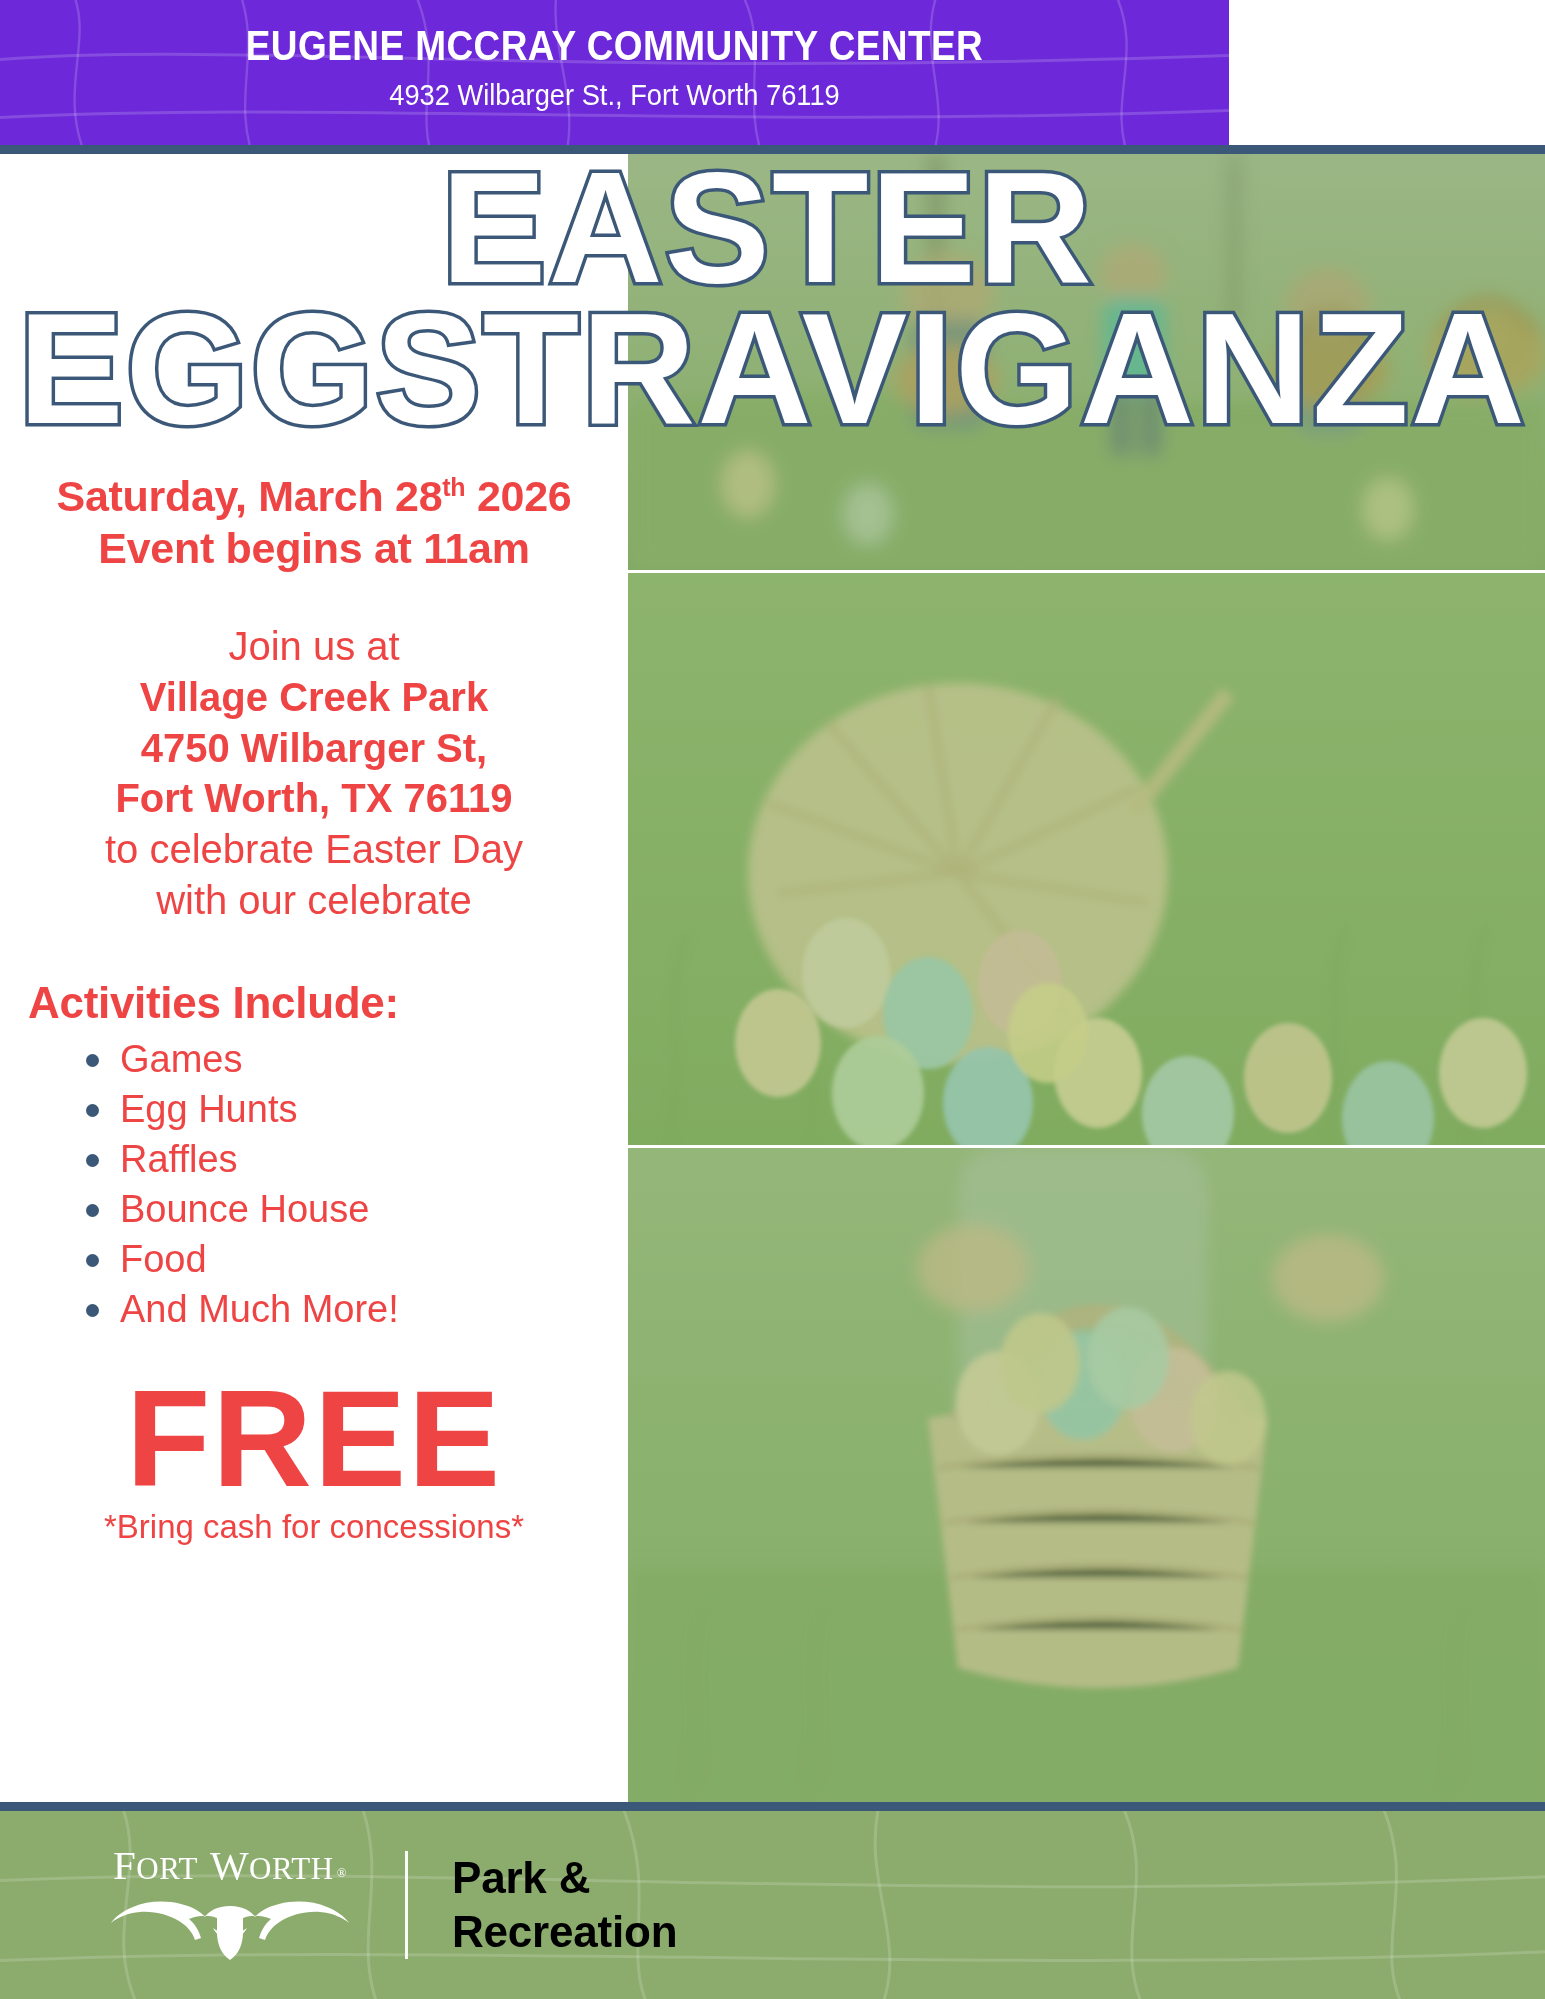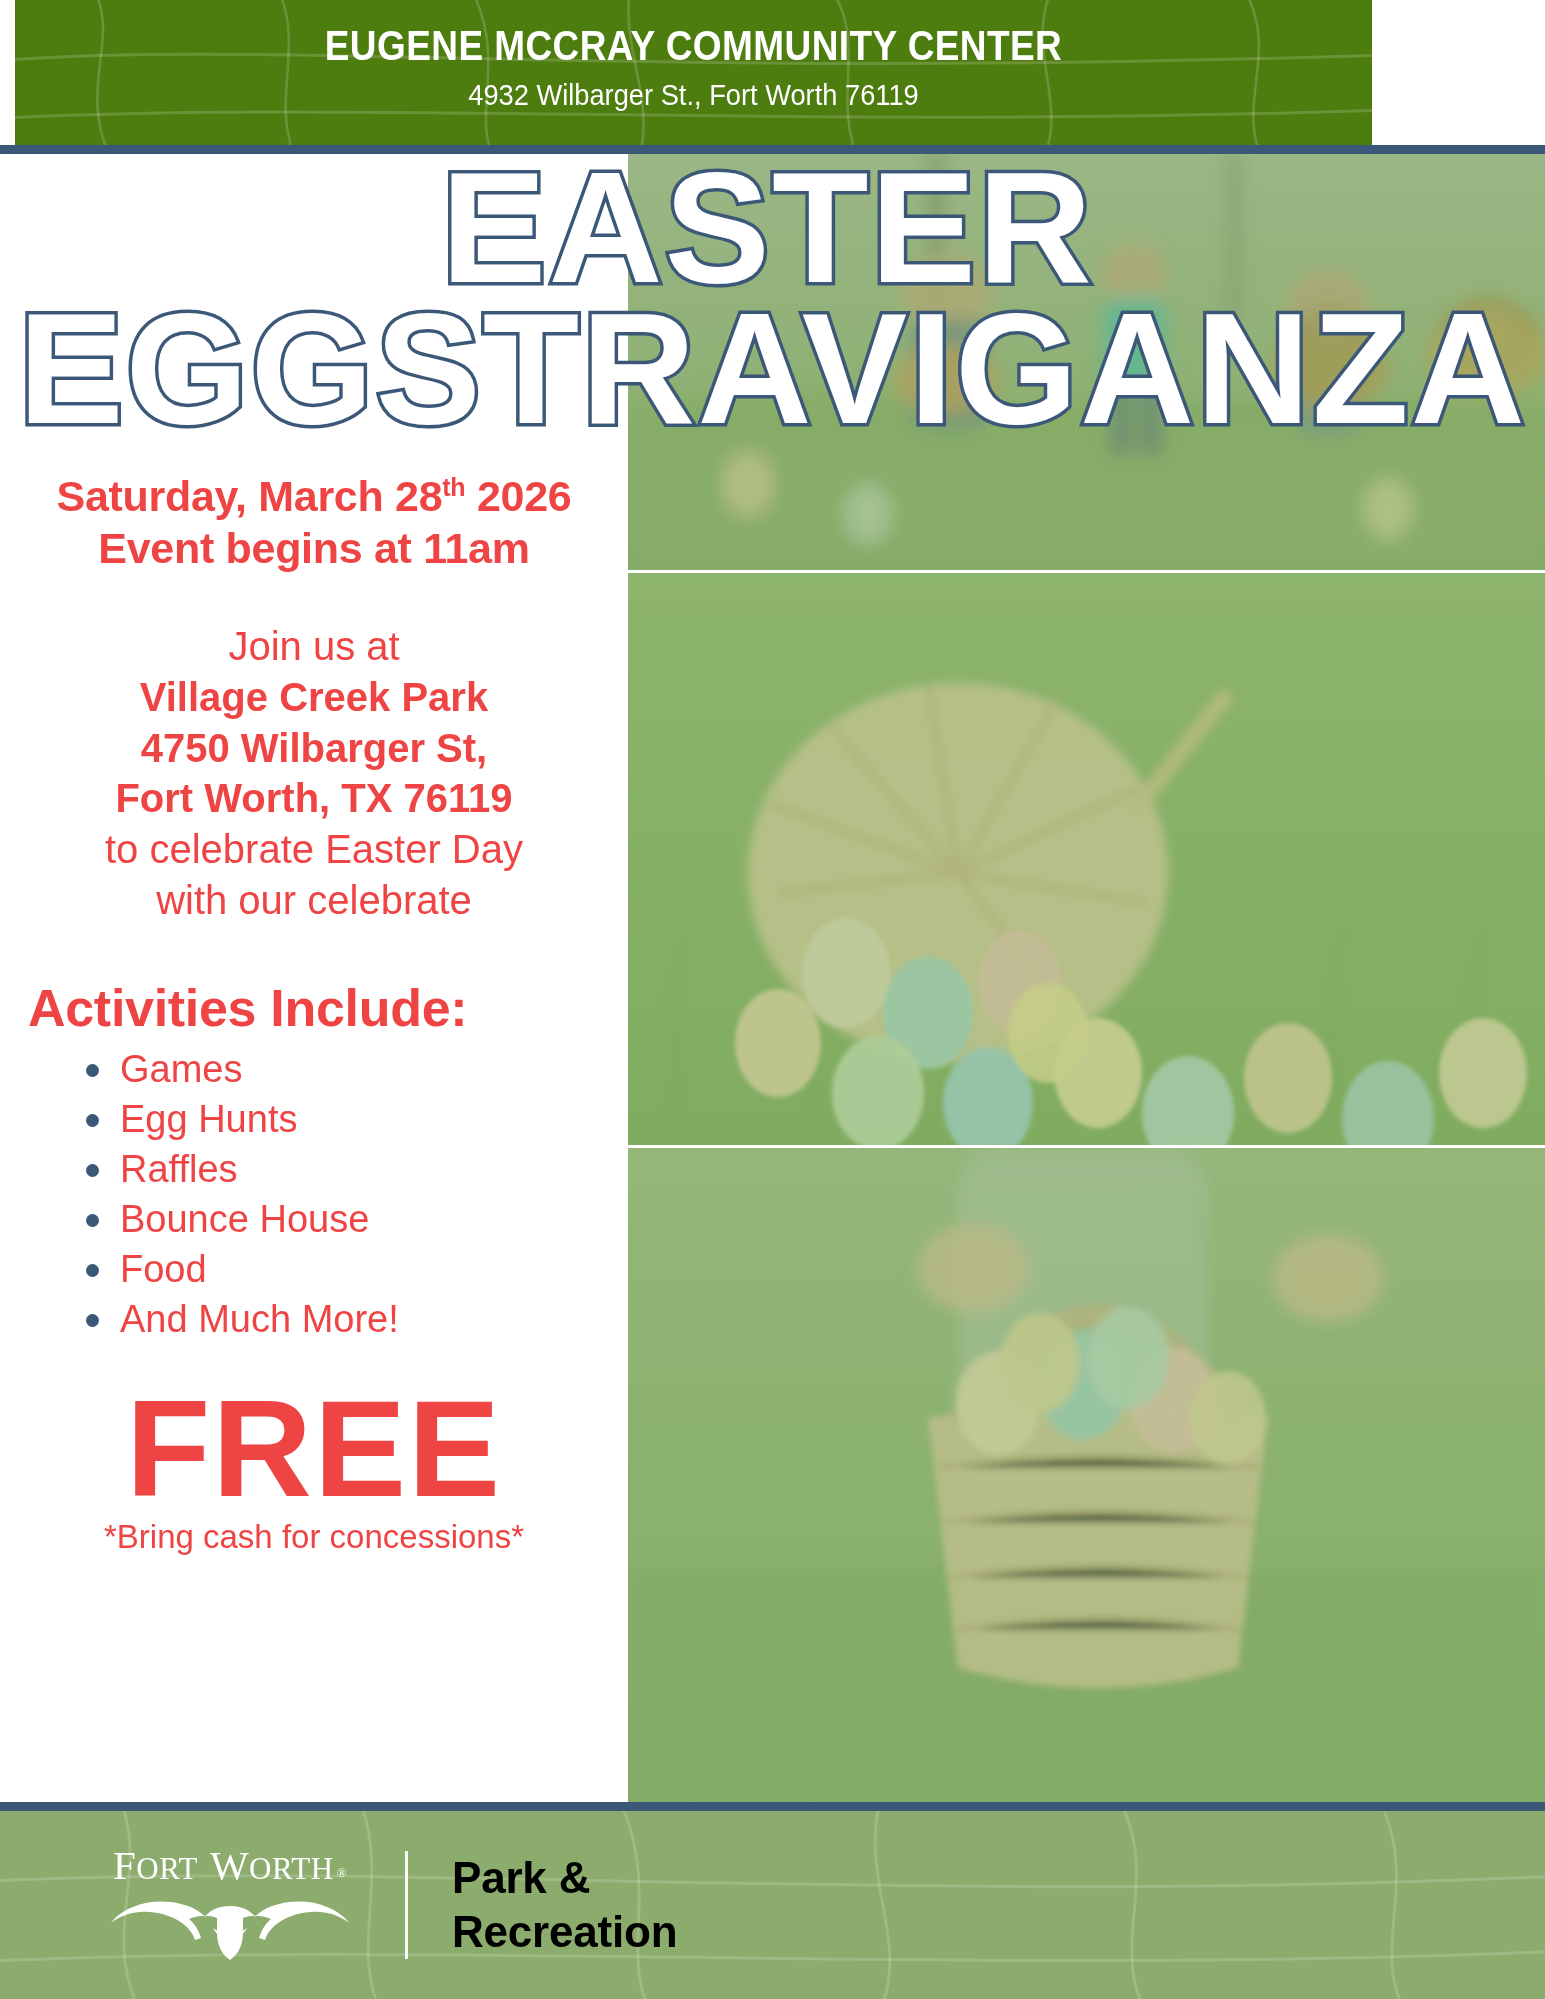--- a/index.html
+++ b/index.html
@@ -10,22 +10,22 @@
     overflow:hidden;
   }
   .flyer{position:relative;width:1545px;height:1999px;overflow:hidden;background:#fff;}
 
   
   .mapbg{position:absolute;inset:0;overflow:hidden;}
   .mapbg svg{position:absolute;inset:0;width:100%;height:100%;}
 
   
   .header{
-    position:absolute;left:15px;top:0;width:1357px;height:145px;
-    background:#4d7c0f;overflow:hidden;
+    position:absolute;left:0;top:0;width:1229px;height:145px;
+    background:#6d28d9;overflow:hidden;
   }
   .header-inner{position:relative;z-index:2;text-align:center;padding-top:24px;}
   .center-name{
     color:#ffffff;
     font-size:43px;
     font-weight:bold;
     letter-spacing:0.5px;
     line-height:1.0;
     transform:scaleX(0.86);
     transform-origin:center;
@@ -104,21 +104,21 @@
   }
   .datebox{text-align:center;margin-top:30px;}
   .date-line{font-size:43px;font-weight:bold;line-height:1.22;letter-spacing:-0.3px;}
   .date-line sup{font-size:25px;vertical-align:super;line-height:0;}
 
   .joinbox{text-align:center;margin-top:46px;font-size:40px;line-height:1.27;}
   .joinbox .lite{font-weight:400;}
   .joinbox .bold{font-weight:bold;}
 
   .actbox{margin-top:52px;padding-left:14px;}
-  .act-title{font-size:52px;font-weight:bold;letter-spacing:-0.3px;}
+  .act-title{font-size:44px;font-weight:bold;letter-spacing:-0.3px;}
   .act-list{margin:6px 0 0 0;padding-left:56px;list-style:none;}
   .act-list li{
     font-size:38px;font-weight:400;line-height:1.32;position:relative;padding-left:36px;
   }
   .act-list li::before{
     content:"";position:absolute;left:2px;top:20px;
     width:13px;height:13px;border-radius:50%;background:#3c5878;
   }
 
   .freebox{text-align:center;margin-top:40px;}

